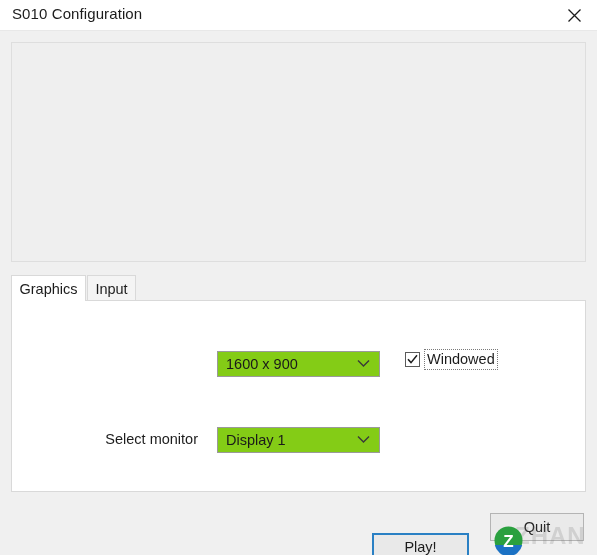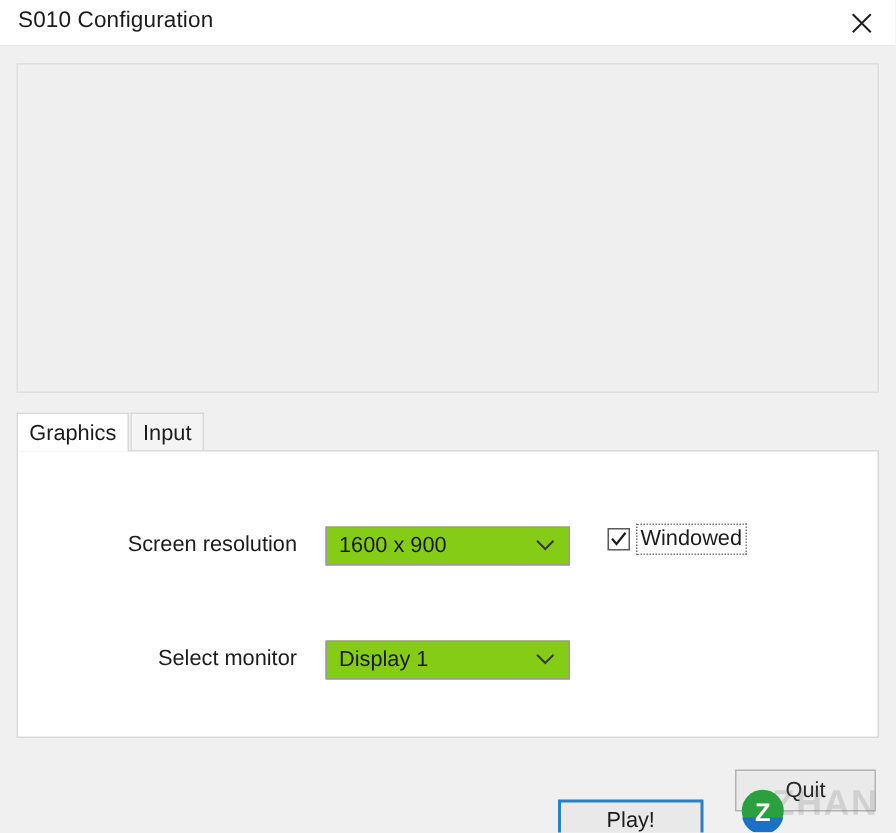--- a/index.html
+++ b/index.html
@@ -277,21 +277,20 @@
     <span>Graphics</span>
   </div>
   <div class="tab" id="tab-input">
     <span>Input</span>
   </div>
 </div>
 
 <div id="tab-panel">
 
   <div class="form-row" id="row-0">
-    <div class="field-label">Screen resolution</div>
     <div class="dropdown">
       <span class="dropdown-value">1600 x 900</span>
       <span class="dropdown-arrow">
         <svg width="13" height="9" viewBox="0 0 13 9">
           <path d="M1 1.5 L6.5 7 L12 1.5" stroke="#3a3a3a" stroke-width="1.4" fill="none"></path>
         </svg>
       </span>
     </div>
   </div>
 

